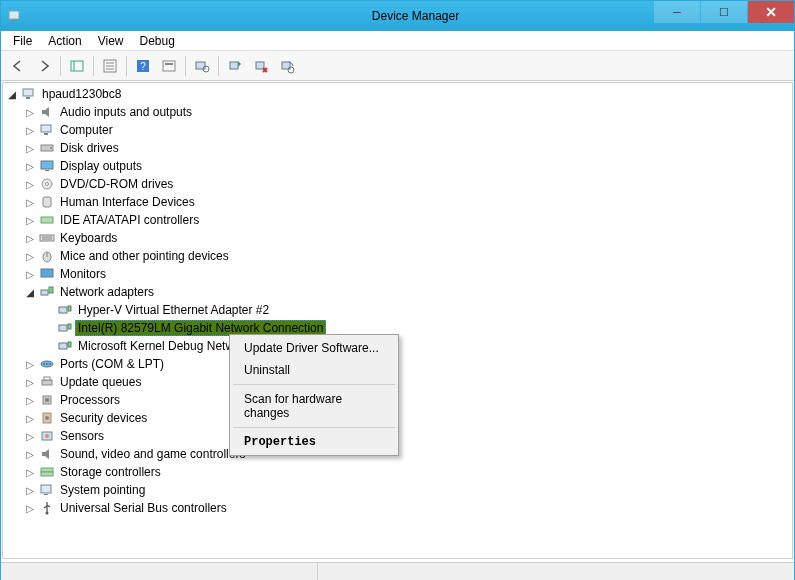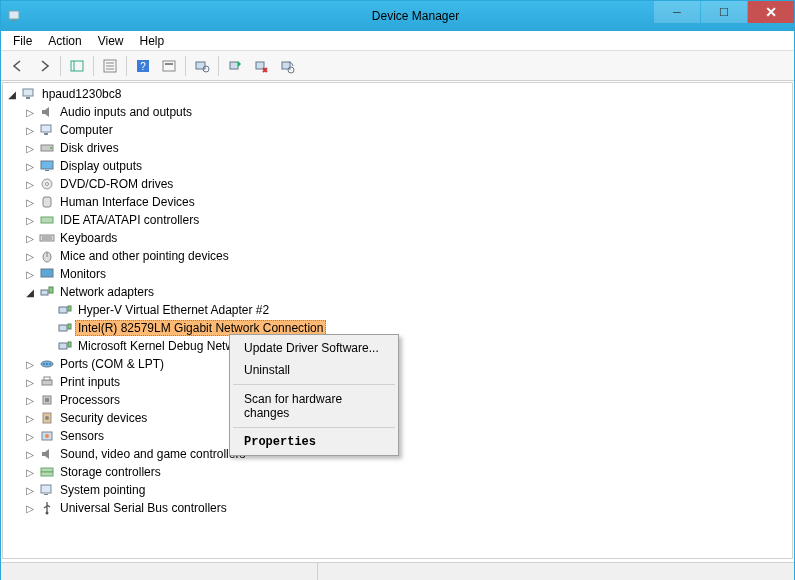--- a/index.html
+++ b/index.html
@@ -25,21 +25,21 @@
   
   .content { position:absolute; top:81px; left:1px; right:1px; bottom:20px; border:1px solid #d0d0d0; margin:1px; background:#fff; overflow:auto; padding:2px;}
   .tree { list-style:none; }
   .tree ul { list-style:none; padding-left:18px;}
   .tree li { position:relative; }
   .node-row { display:flex; align-items:center; height:18px; white-space:nowrap; cursor:default; padding-right:6px;}
   .expander { width:14px; height:14px; display:flex; align-items:center; justify-content:center; color:#666; font-size:10px; cursor:default; flex-shrink:0;}
   .expander.none { visibility:hidden;}
   .node-icon { width:16px; height:16px; display:flex; align-items:center; justify-content:center; margin:0 2px; flex-shrink:0; }
   .node-label { padding:1px 3px; }
-  .node-row.selected .node-label { background:#fdba74; border:1px dotted #3399ff; padding:0 2px; }
+  .node-row.selected .node-label { background:#4d7c0f; border:1px dotted #3399ff; padding:0 2px; }
   
   .context-menu { position:absolute; background:#f0f0f0; border:1px solid #a0a0a0; box-shadow:3px 3px 4px rgba(0,0,0,0.25); padding:2px; width:170px; z-index:10;}
   .cm-item { padding:4px 12px; cursor:default; font-size:12px;}
   .cm-item.bold { font-weight:bold;font-family:Liberation Mono, monospace;}
   .cm-sep { height:1px; background:#d0d0d0; margin:3px 1px;}
   
   .statusbar { position:absolute; bottom:0; left:1px; right:1px; height:18px; background:#f0f0f0; border-top:1px solid #d0d0d0;}
   .statusbar .cell { border-right:1px solid #d0d0d0; height:100%; display:inline-block; width:317px;}
 </style>
 </head>
@@ -63,21 +63,21 @@
     <div class="win-btn close">
         <span>✕</span>
       </div>
   </div>
 </div>
 
 <div class="menubar">
   <div class="menu-item">File</div>
   <div class="menu-item">Action</div>
   <div class="menu-item">View</div>
-  <div class="menu-item">Help</div>
+  <div class="menu-item">Debug</div>
 </div>
 
 <div class="toolbar">
   <div class="tool-btn">
       <svg viewBox="0 0 16 16">
         <path d="M10 3 L4 8 L10 13" fill="none" stroke="#555" stroke-width="1.6"></path>
       </svg>
     </div>
   <div class="tool-btn">
       <svg viewBox="0 0 16 16">
@@ -339,21 +339,21 @@
           </li>
           <li>
             <div class="node-row">
               <span class="expander">▷</span>
               <span class="node-icon">
                 <svg width="16" height="16" viewBox="0 0 16 16">
                   <rect x="3" y="6" width="10" height="5" fill="#ccc" stroke="#888"></rect>
                   <rect x="5" y="3" width="6" height="3" fill="#fff" stroke="#888"></rect>
                 </svg>
               </span>
-              <span class="node-label">Print inputs</span>
+              <span class="node-label">Update queues</span>
             </div>
           </li>
           <li>
             <div class="node-row">
               <span class="expander">▷</span>
               <span class="node-icon">
                 <svg width="16" height="16" viewBox="0 0 16 16">
                   <rect x="4" y="4" width="8" height="8" fill="#ccc" stroke="#888"></rect>
                   <rect x="6" y="6" width="4" height="4" fill="#888"></rect>
                 </svg>

